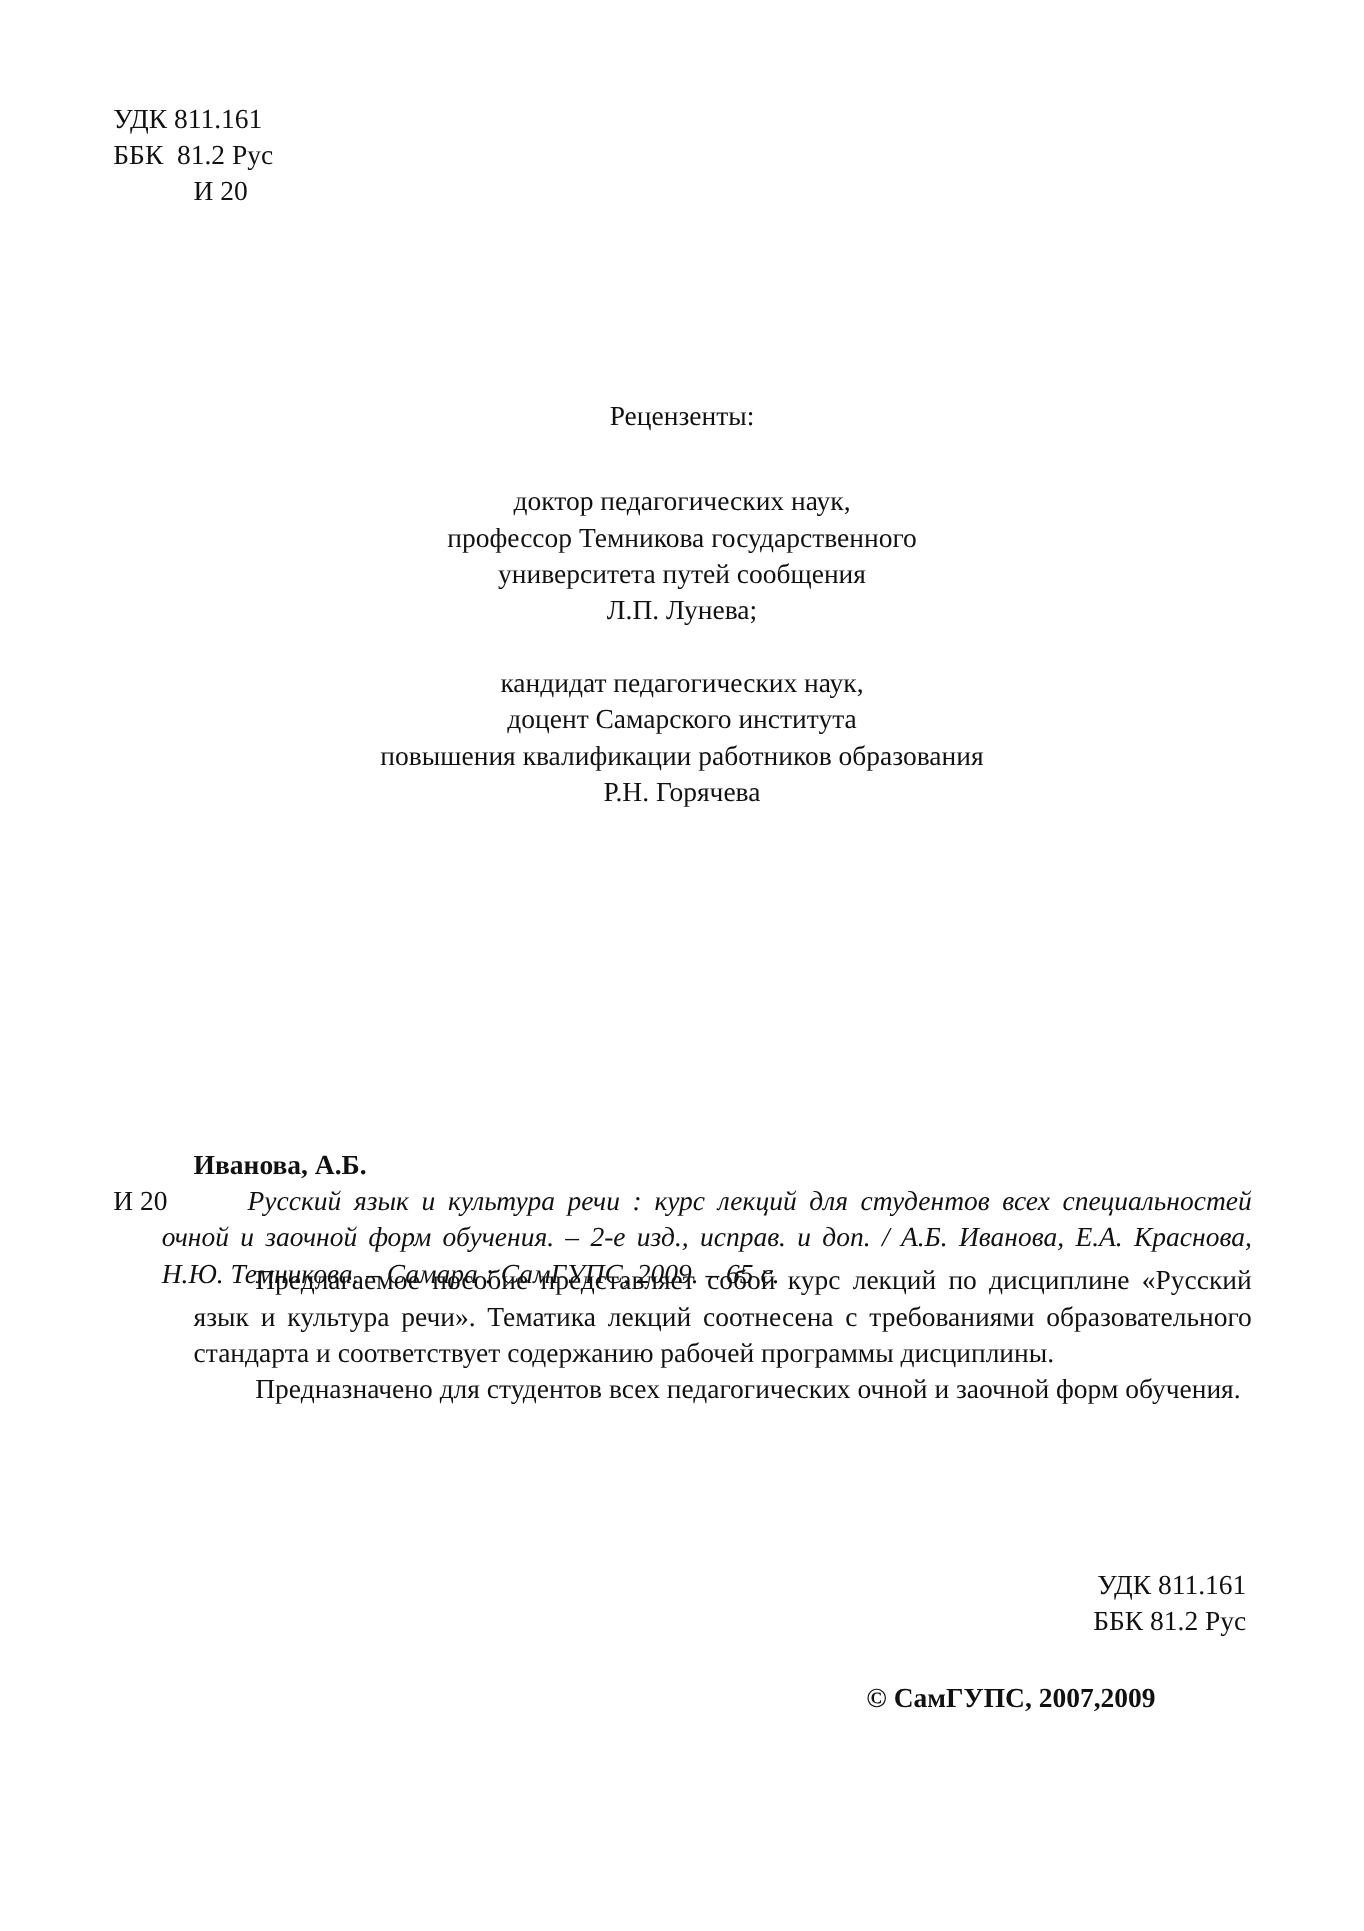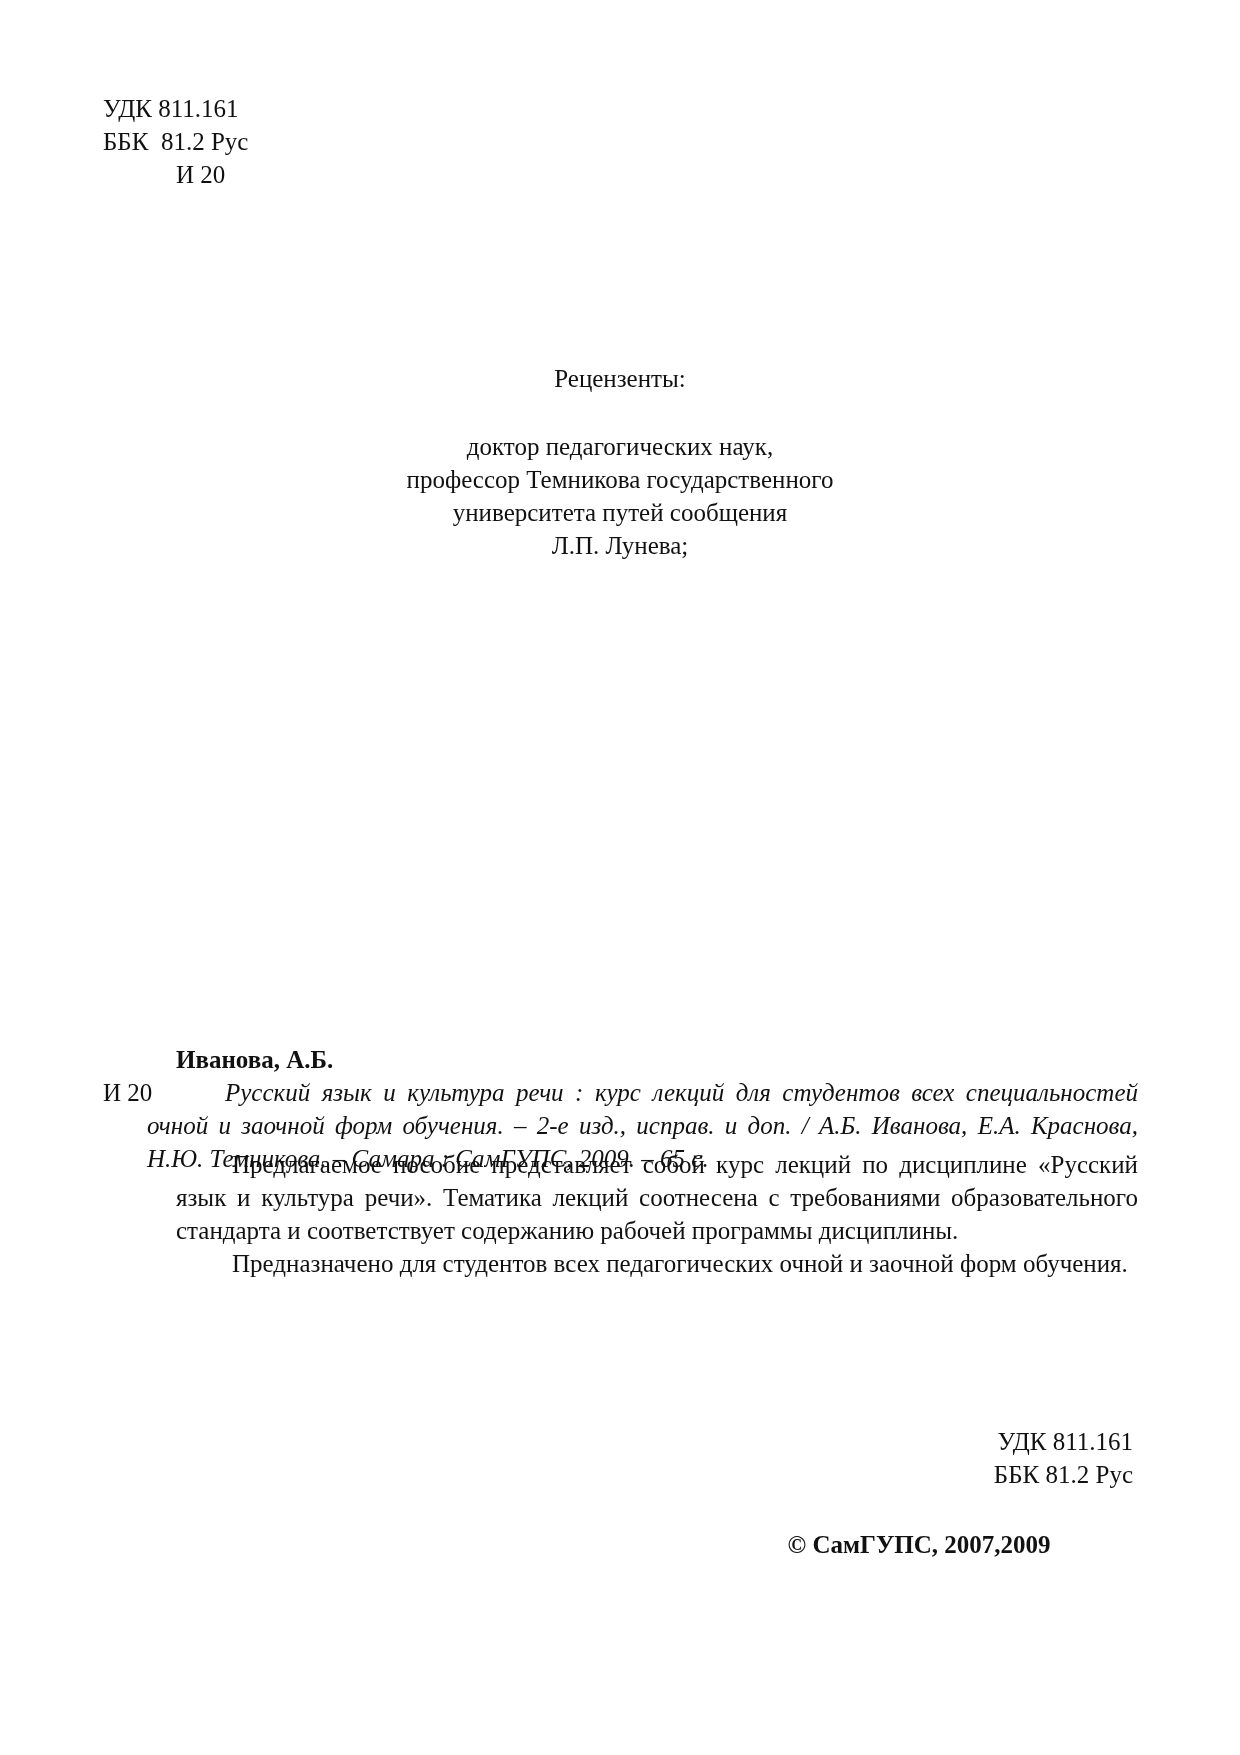--- a/index.html
+++ b/index.html
@@ -28,21 +28,21 @@
     .class-top div { white-space: pre; height: 33px; }
     .class-top .code { padding-left: 73px; }
 
     
     .reviewers {
       left: 240px;
       top: 362px;
       width: 760px;
       text-align: center;
     }
-    .reviewers .heading { margin-bottom: 35px; }
+    .reviewers .heading { margin-bottom: 45px; }
     .reviewers .reviewer { margin-bottom: 33px; }
     .reviewers .name { }
 
     
     .entry {
       left: 103px;
       top: 995px;
       width: 1035px;
     }
     .entry .author {
@@ -106,20 +106,26 @@
 <div class="abs reviewers">
   <div class="heading">Рецензенты:</div>
 
   <div class="reviewer">
     <div>доктор педагогических наук,</div>
     <div>профессор Темникова государственного</div>
     <div>университета путей сообщения</div>
     <div class="name">Л.П. Лунева;</div>
   </div>
 
+  <div class="reviewer">
+    <div>кандидат педагогических наук,</div>
+    <div>доцент Самарского института</div>
+    <div>повышения квалификации работников образования</div>
+    <div class="name">Р.Н. Горячева</div>
+  </div>
 </div>
 
 <div class="abs entry">
   <div class="author">Иванова, А.Б.</div>
   <div class="ref-line">
     <span class="ref-code">И 20</span>
     <div class="ref-body">Русский язык и культура речи : курс лекций для студентов всех специальностей очной и заочной форм обучения. – 2-е изд., исправ. и доп. / А.Б. Иванова, Е.А. Краснова, Н.Ю. Темникова. – Самара : СамГУПС, 2009. – 65 с.</div>
   </div>
 </div>
 

